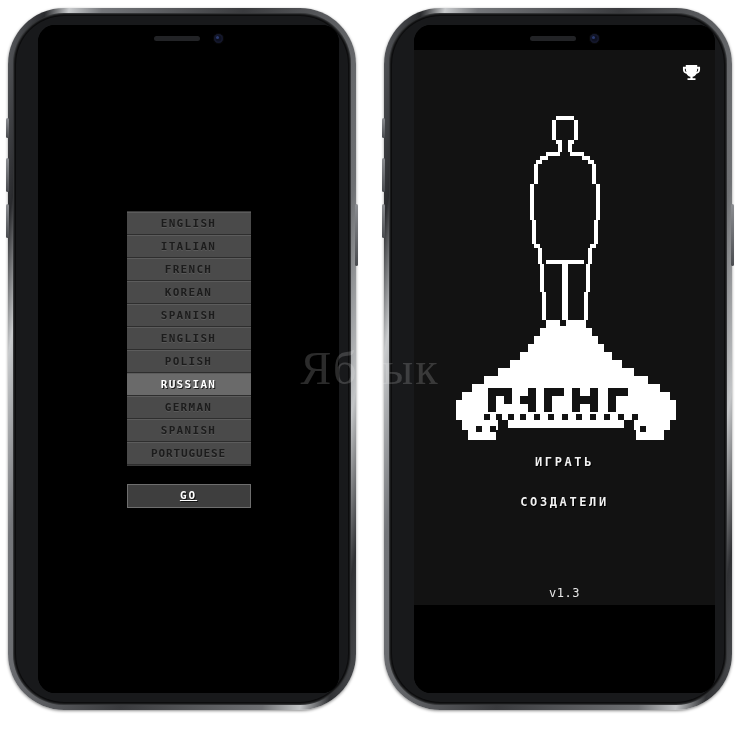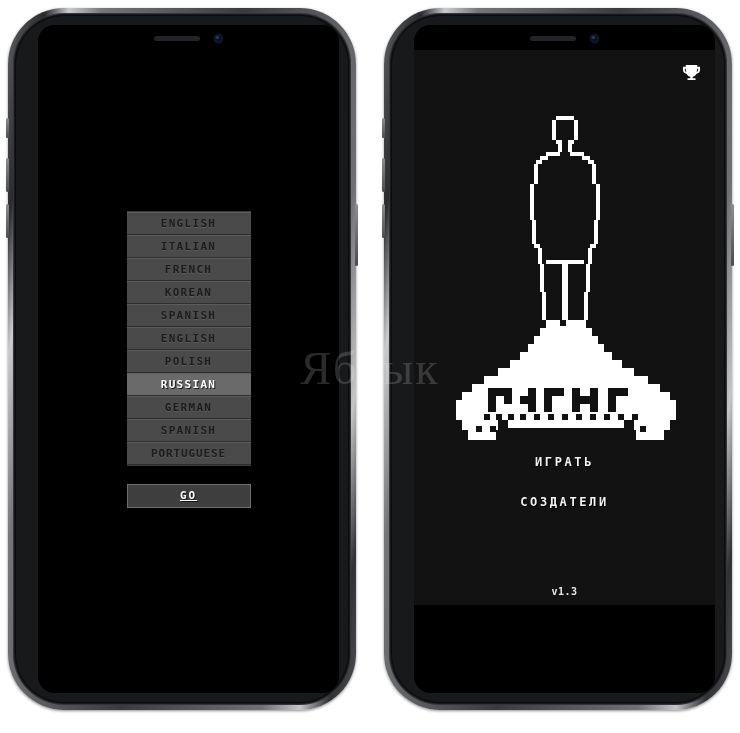--- a/index.html
+++ b/index.html
@@ -218,23 +218,23 @@
     color: #f2f2f2;
     margin: 0 0 26px 0;
     text-shadow: 1px 1px 0 #000;
   }
   .version {
     position: absolute;
     left: 0;
     right: 0;
     top: 536px;
     text-align: center;
-    font-size: 10px;
+    font-size: 12px;
     letter-spacing: 0.5px;
-    font-weight: bold;
+    font-weight: normal;
     color: #e8e8e8;
   }
 
   
   .watermark {
     position: absolute;
     left: 0;
     top: 342px;
     width: 740px;
     text-align: center;

